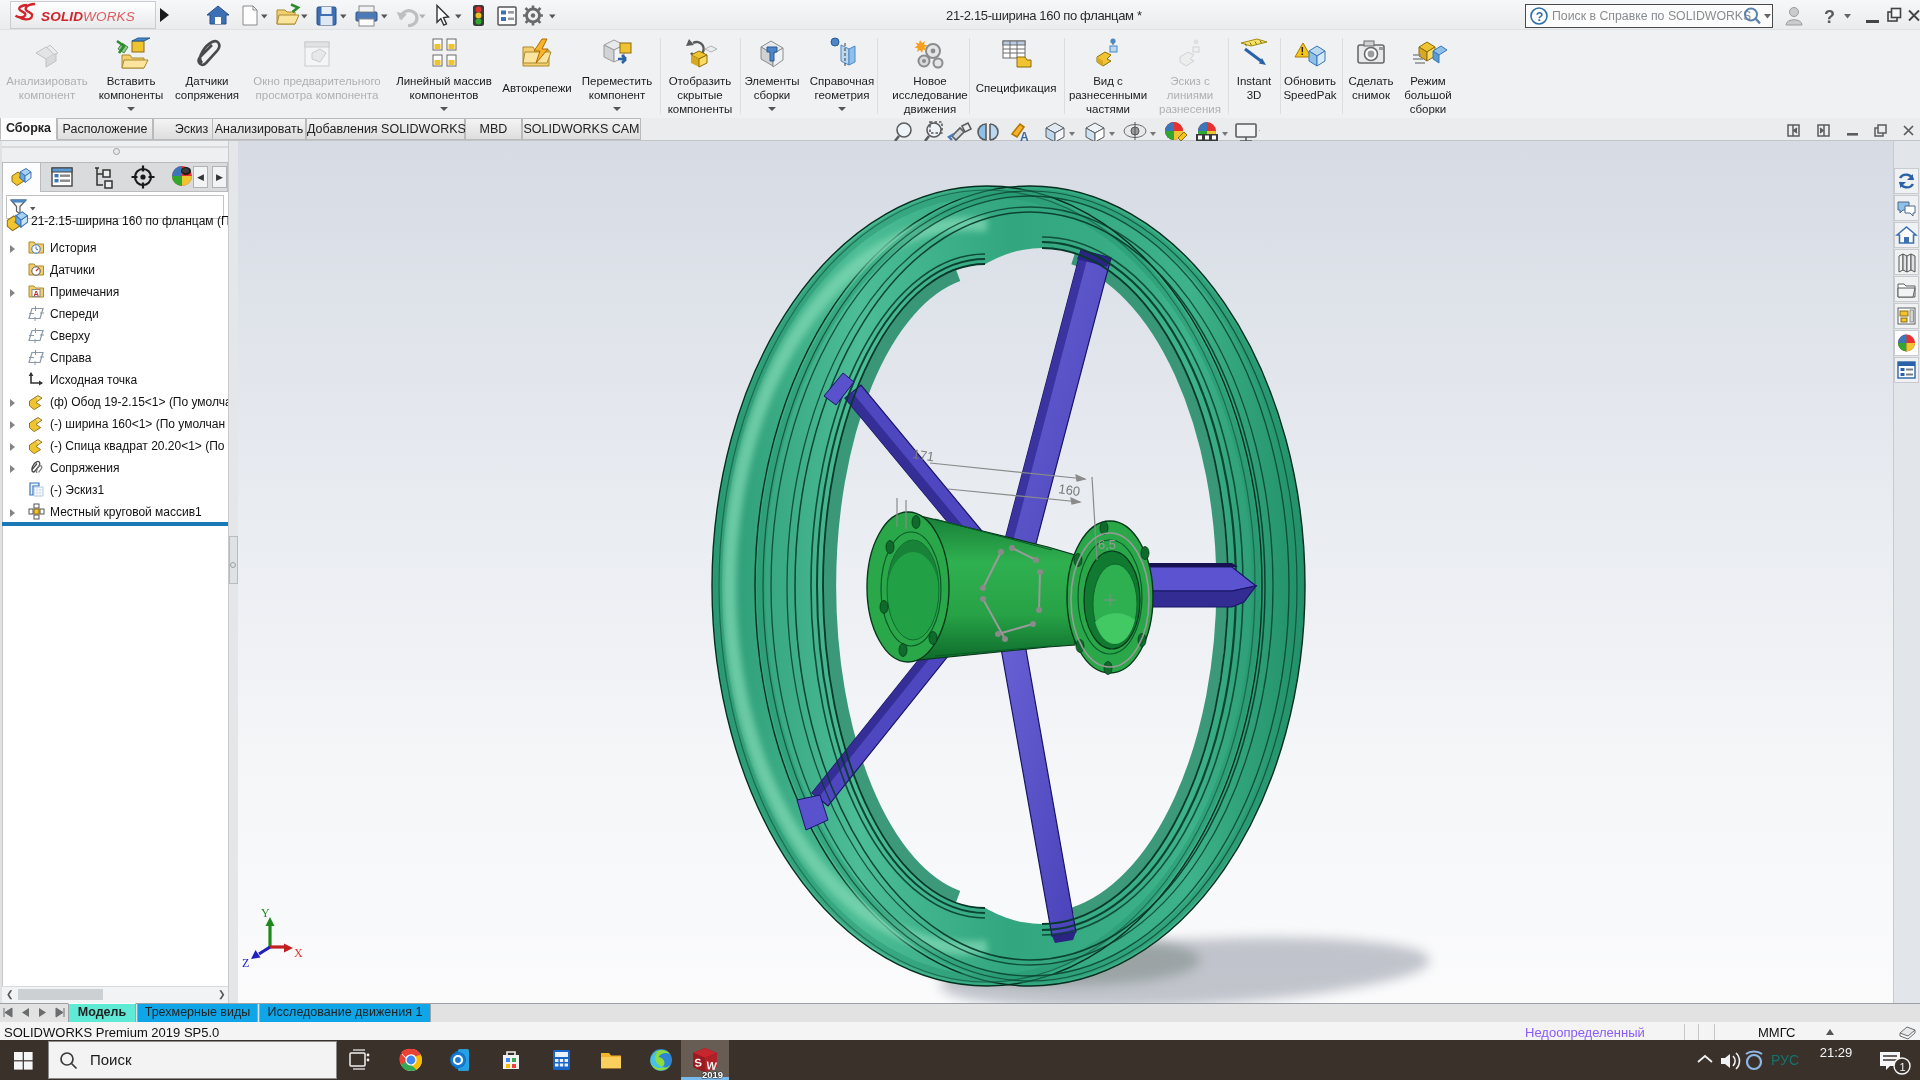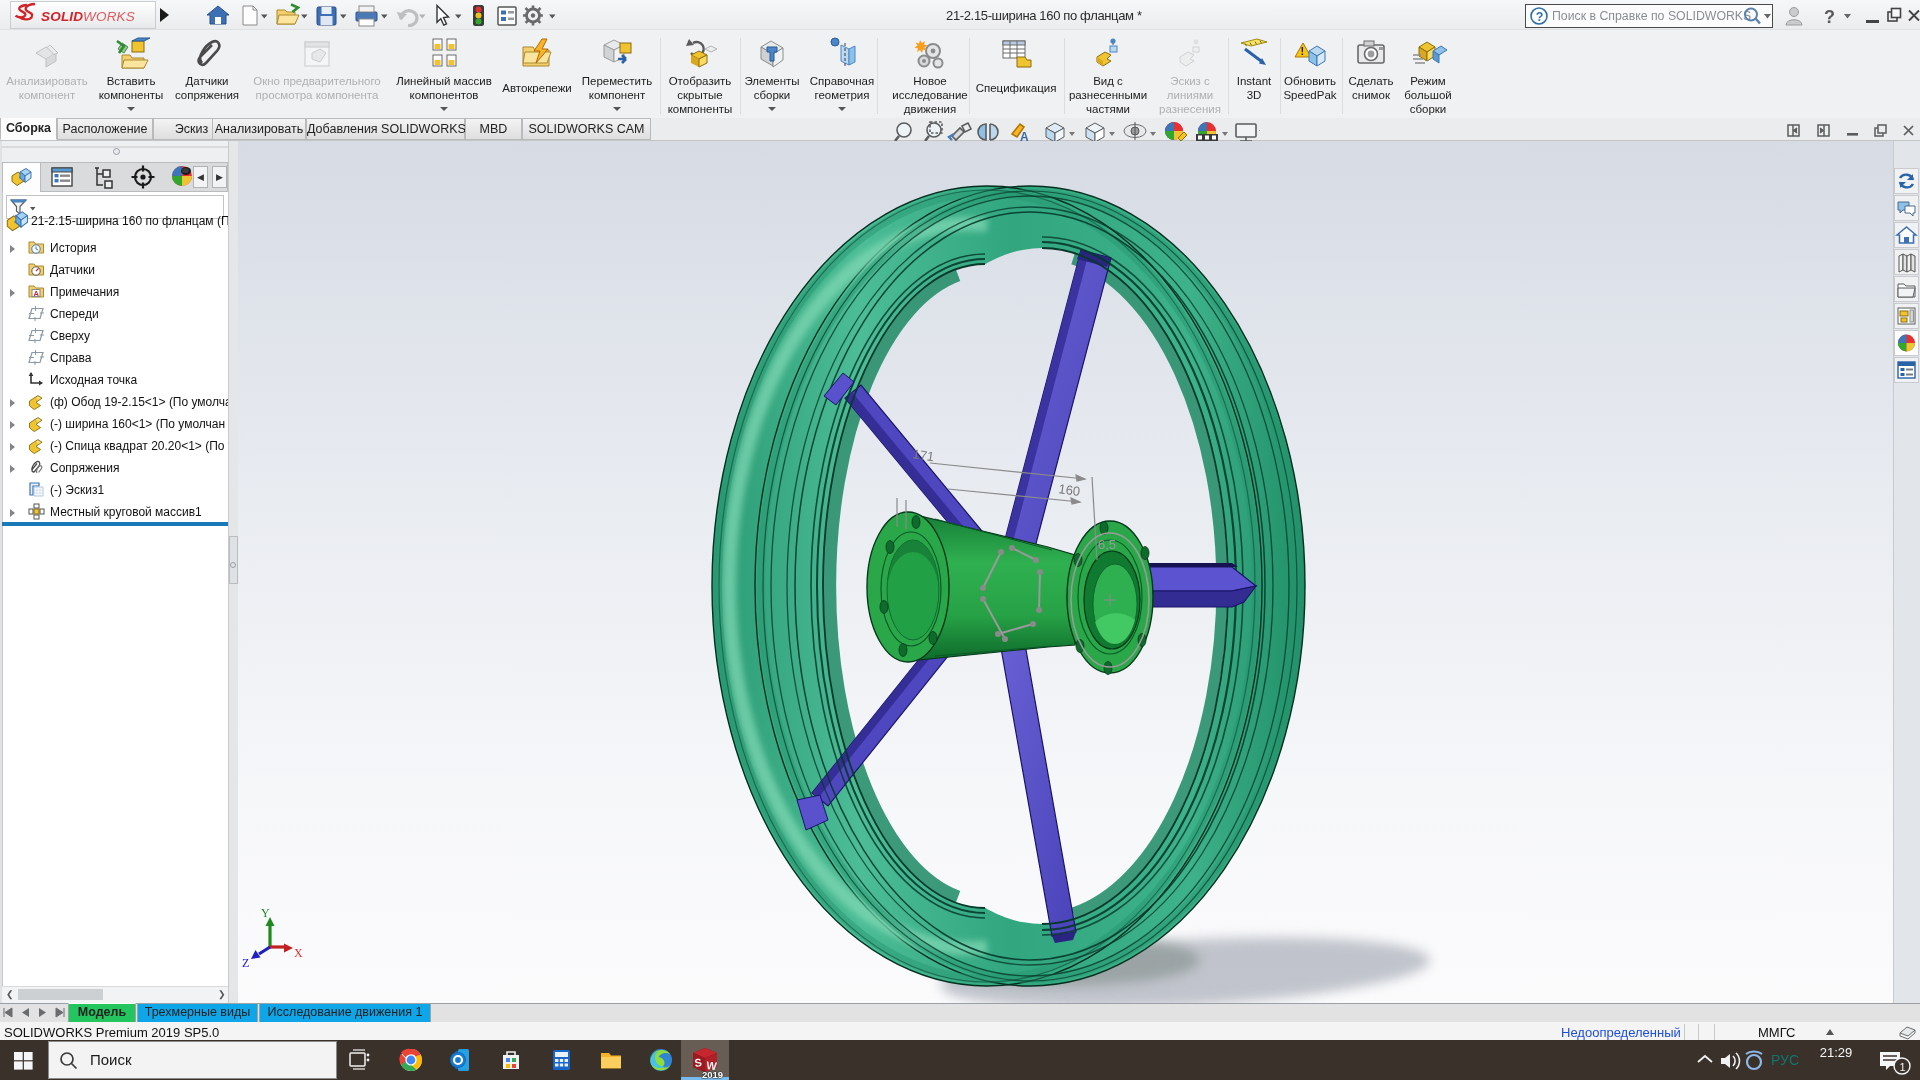--- a/index.html
+++ b/index.html
@@ -333,21 +333,21 @@
 <div class="sep" style="left:1228px"></div>
 <div class="sep" style="left:1280px"></div>
 <div class="sep" style="left:1342px"></div>
 <div class="abs" style="left:0;top:118px;width:1920px;height:23px;background:#ebeced;"></div>
 <div class="tab" style="left:0px;width:57px;background:#fcfcfd;border-bottom:1px solid #fcfcfd;font-weight:bold;border-top:none;">Сборка</div>
 <div class="tab" style="left:57px;width:96px;">Расположение</div>
 <div class="tab" style="left:153px;width:77px;">Эскиз</div>
 <div class="tab" style="left:212px;width:94px;">Анализировать</div>
 <div class="tab" style="left:306px;width:159px;">Добавления SOLIDWORKS</div>
 <div class="tab" style="left:465px;width:57px;">MBD</div>
-<div class="tab" style="left:522px;width:129px;">SOLIDWORKS CAM</div>
+<div class="tab" style="left:522px;width:119px;">SOLIDWORKS CAM</div>
 <div class="abs" style="left:0;top:140px;width:1920px;height:1px;background:#c2c4c6;"></div>
 <svg class="abs" style="left:890px;top:120px" width="370" height="24" viewBox="0 0 370 24">
 <g stroke="#5a5c5e" fill="none" stroke-width="1.6">
  <circle cx="14" cy="10" r="7" fill="#eef3f8"></circle>
       <path d="M9 16 l-4 5" stroke-width="2.6"></path>
  <circle cx="44" cy="10" r="7" fill="#eef3f8"></circle>
       <path d="M39 16 l-4 5" stroke-width="2.6"></path>
       <rect x="40" y="2" width="12" height="11" fill="none" stroke-dasharray="2.5 2"></rect>
  <path d="M62 16 l8 -8 4 4 -8 8 z" fill="#d8d9da"></path>
       <path d="M72 6 l6 -3 3 6 -6 3 z" fill="#eceded"></path>
@@ -779,26 +779,26 @@
     </svg></div>
 <div class="abs" style="left:0;top:1003px;width:1920px;height:19px;background:#e2e2e2;border-top:1px solid #9aa0a5;"></div>
 <svg class="abs" style="left:2px;top:1006px" width="64" height="13" viewBox="0 0 64 13">
  <g fill="#6a6c6e">
       <path d="M2 2 v9 M3 6.5 l7 -4.5 v9 z" stroke="#6a6c6e"></path>
       <path d="M20 6.5 l7 -4.5 v9 z"></path>
       <path d="M37 2 l7 4.5 -7 4.5 z"></path>
       <path d="M54 2 l7 4.5 -7 4.5 z M62 2 v9" stroke="#6a6c6e"></path>
     </g>
 </svg>
-<div class="mtab" style="left:68px;width:68px;background:#22c55e;font-weight:bold;border-top:1px solid #fcfcfd;line-height:16px;">Модель</div>
+<div class="mtab" style="left:68px;width:68px;background:#5eead4;font-weight:bold;border-top:1px solid #fcfcfd;line-height:16px;">Модель</div>
 <div class="mtab" style="left:137px;width:121px;">Трехмерные виды</div>
 <div class="mtab" style="left:259px;width:172px;">Исследование движения 1</div>
 <div class="abs" style="left:0;top:1022px;width:1920px;height:18px;background:#f4f4f4;"></div>
 <div class="abs" style="left:4px;top:1025px;font-size:13px;color:#111;">SOLIDWORKS Premium 2019 SP5.0</div>
-<div class="abs" style="left:1561px;top:1025px;font-size:13px;color:#1d4ed8;">Недоопределенный</div>
+<div class="abs" style="left:1525px;top:1025px;font-size:13px;color:#8b5cf6;">Недоопределенный</div>
 <div class="abs" style="left:1684px;top:1024px;width:1px;height:16px;background:#c6c8ca;"></div>
 <div class="abs" style="left:1698px;top:1024px;width:1px;height:16px;background:#c6c8ca;"></div>
 <div class="abs" style="left:1714px;top:1024px;width:1px;height:16px;background:#c6c8ca;"></div>
 <div class="abs" style="left:1758px;top:1025px;font-size:13px;color:#111;">ММГС</div>
 <div class="abs" style="left:1826px;top:1029px;width:0;height:0;border-bottom:6px solid #555;border-left:4.5px solid transparent;border-right:4.5px solid transparent;"></div>
 <svg class="abs" style="left:1898px;top:1024px" width="19" height="17" viewBox="0 0 19 17">
  <path d="M2 9 l7 -6 8 3 -7 6 z" fill="#e8e9ea" stroke="#6a6c6e"></path>
     <path d="M2 9 l0 3 8 3 7 -6 0 -3" fill="none" stroke="#6a6c6e"></path>
 </svg>
 <div class="abs" style="left:0;top:1040px;width:1920px;height:40px;background:#3a312b;"></div>

